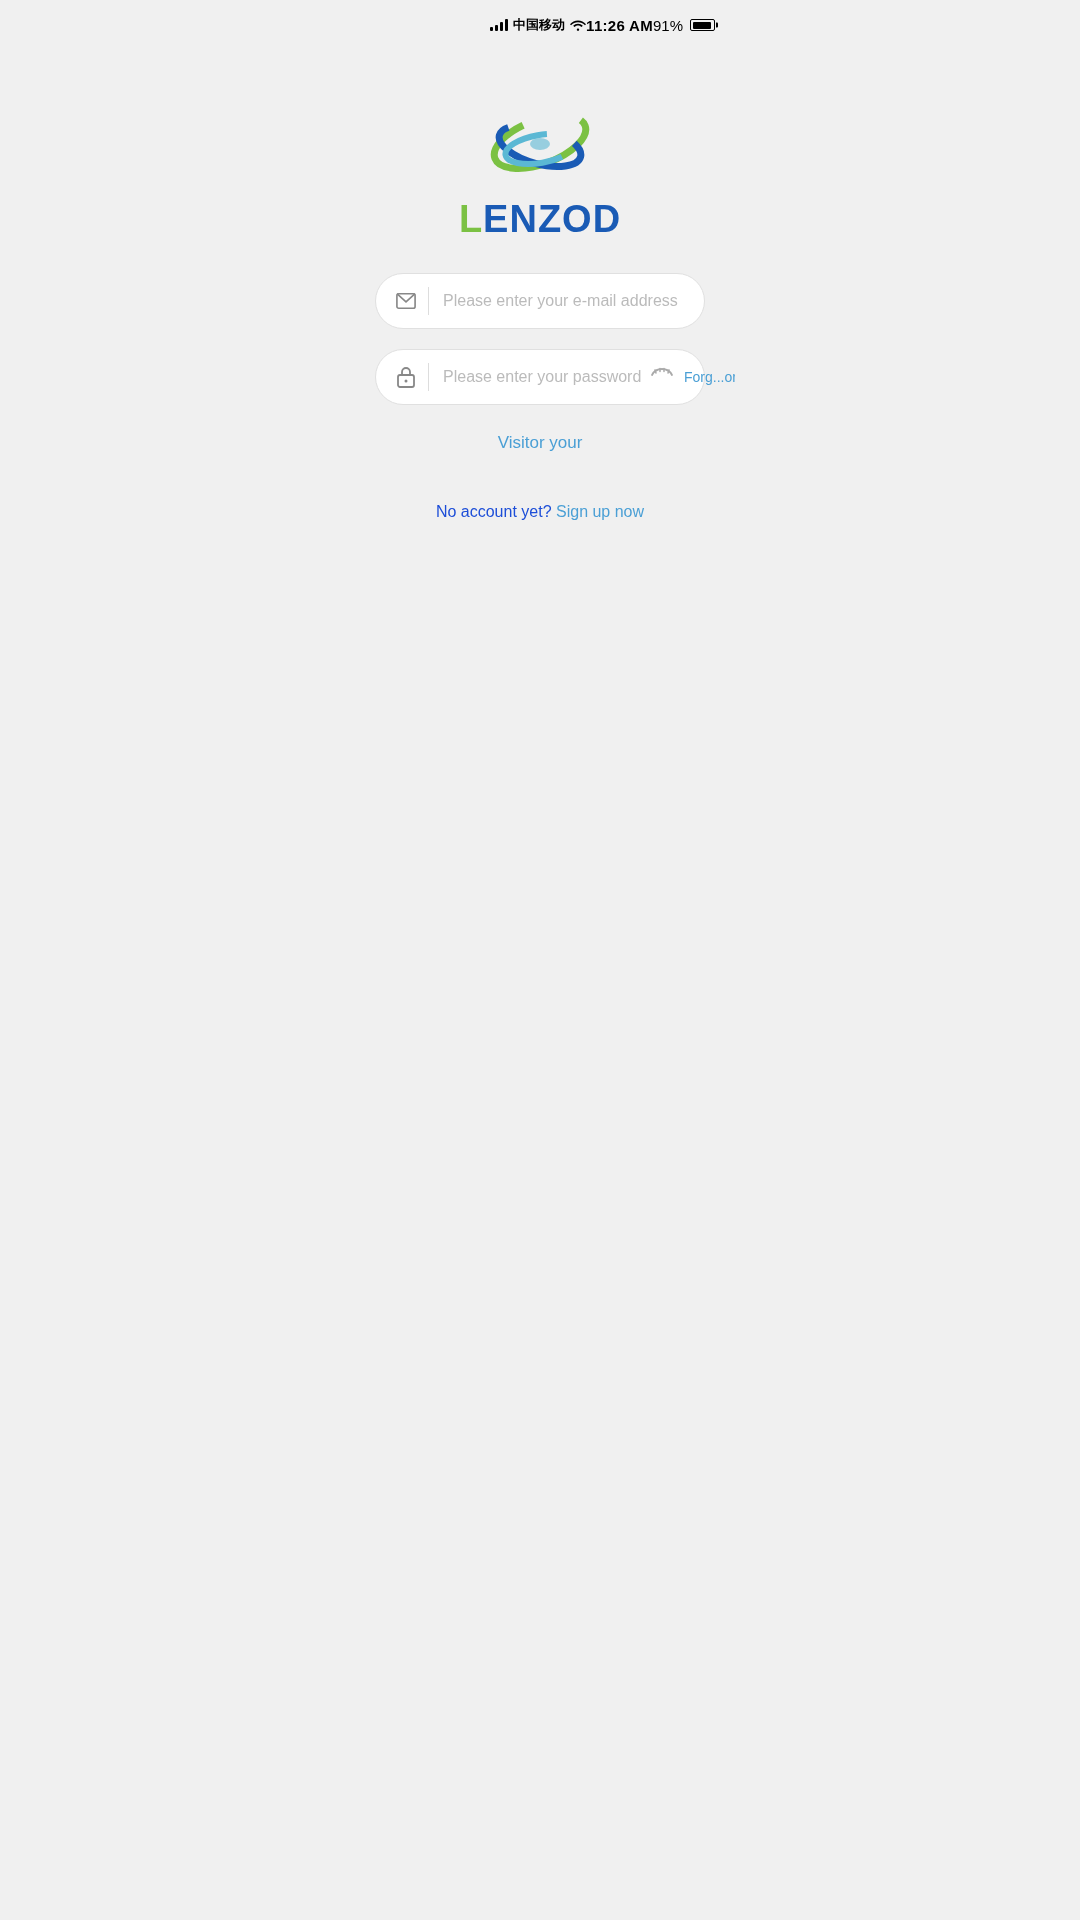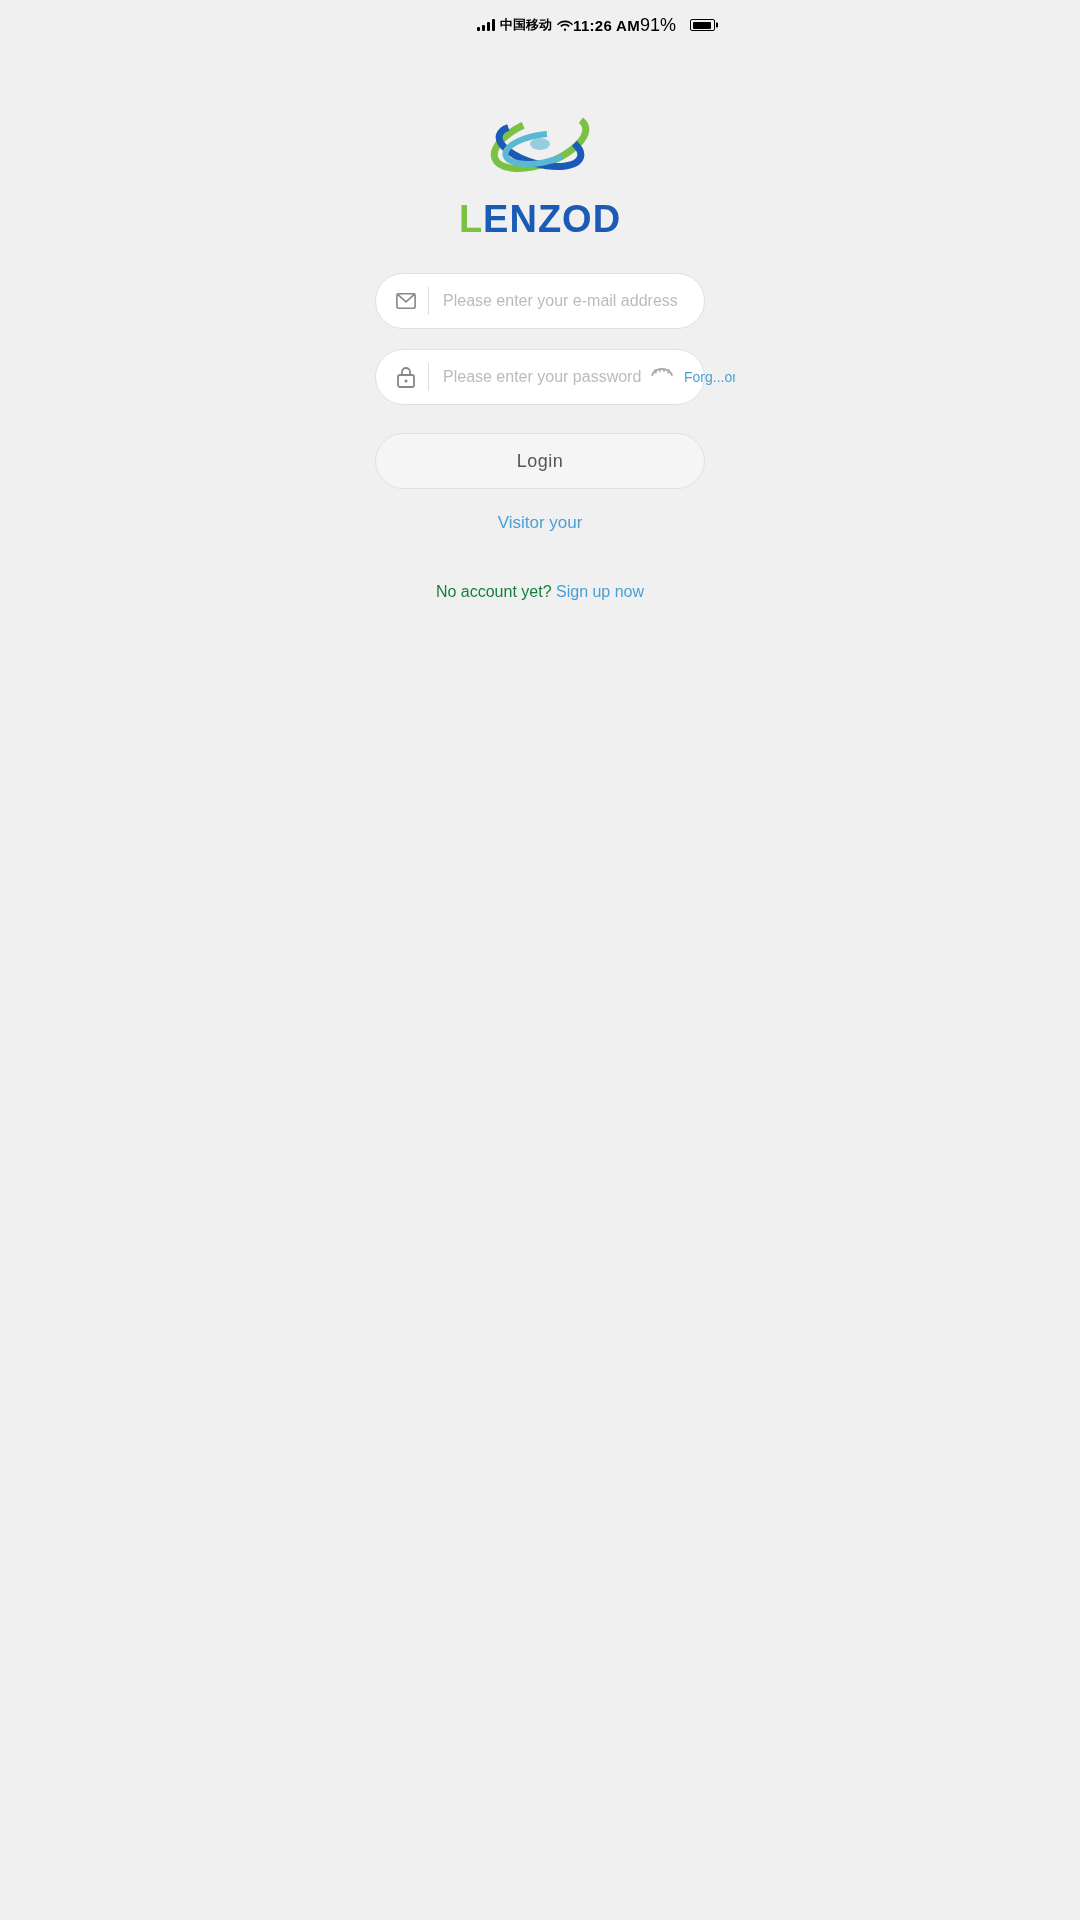--- a/index.html
+++ b/index.html
@@ -59,22 +59,22 @@
 
     .status-center {
       font-size: 15px;
       font-weight: 600;
       letter-spacing: 0.3px;
     }
 
     .status-right {
       display: flex;
       align-items: center;
-      gap: 14px;
-      font-size: 18px;
+      gap: 7px;
+      font-size: 15px;
       font-weight: 500;
     }
 
     .battery-container {
       display: flex;
       align-items: center;
       gap: 3px;
     }
 
     .battery {
@@ -231,21 +231,21 @@
       color: #4a9fd5;
       font-size: 17px;
       text-decoration: none;
       cursor: pointer;
       margin-bottom: 50px;
     }
 
     
     .signup-text {
       font-size: 16px;
-      color: #15803d;
+      color: #1d4ed8;
       text-align: right;
     }
 
     .signup-link {
       color: #4a9fd5;
       text-decoration: none;
       cursor: pointer;
     }
 
     
@@ -342,21 +342,20 @@
             <line x1="14" y1="4.5" x2="14" y2="1.5" stroke="#aaa" stroke-width="1.5" stroke-linecap="round"></line>
             <line x1="18" y1="6" x2="19" y2="3" stroke="#aaa" stroke-width="1.5" stroke-linecap="round"></line>
           </svg>
         </span>
         <a class="forgot-link">Forg...ord?</a>
       </div>
     </div>
 
   </div>
 
-  <button class="login-button">Login</button>
 
   <a class="visitor-login">Visitor your</a>
 
   <div>
     <span class="signup-text">No account yet?</span>
     <a class="signup-link">Sign up now</a>
   </div>
 
 </div>
 

